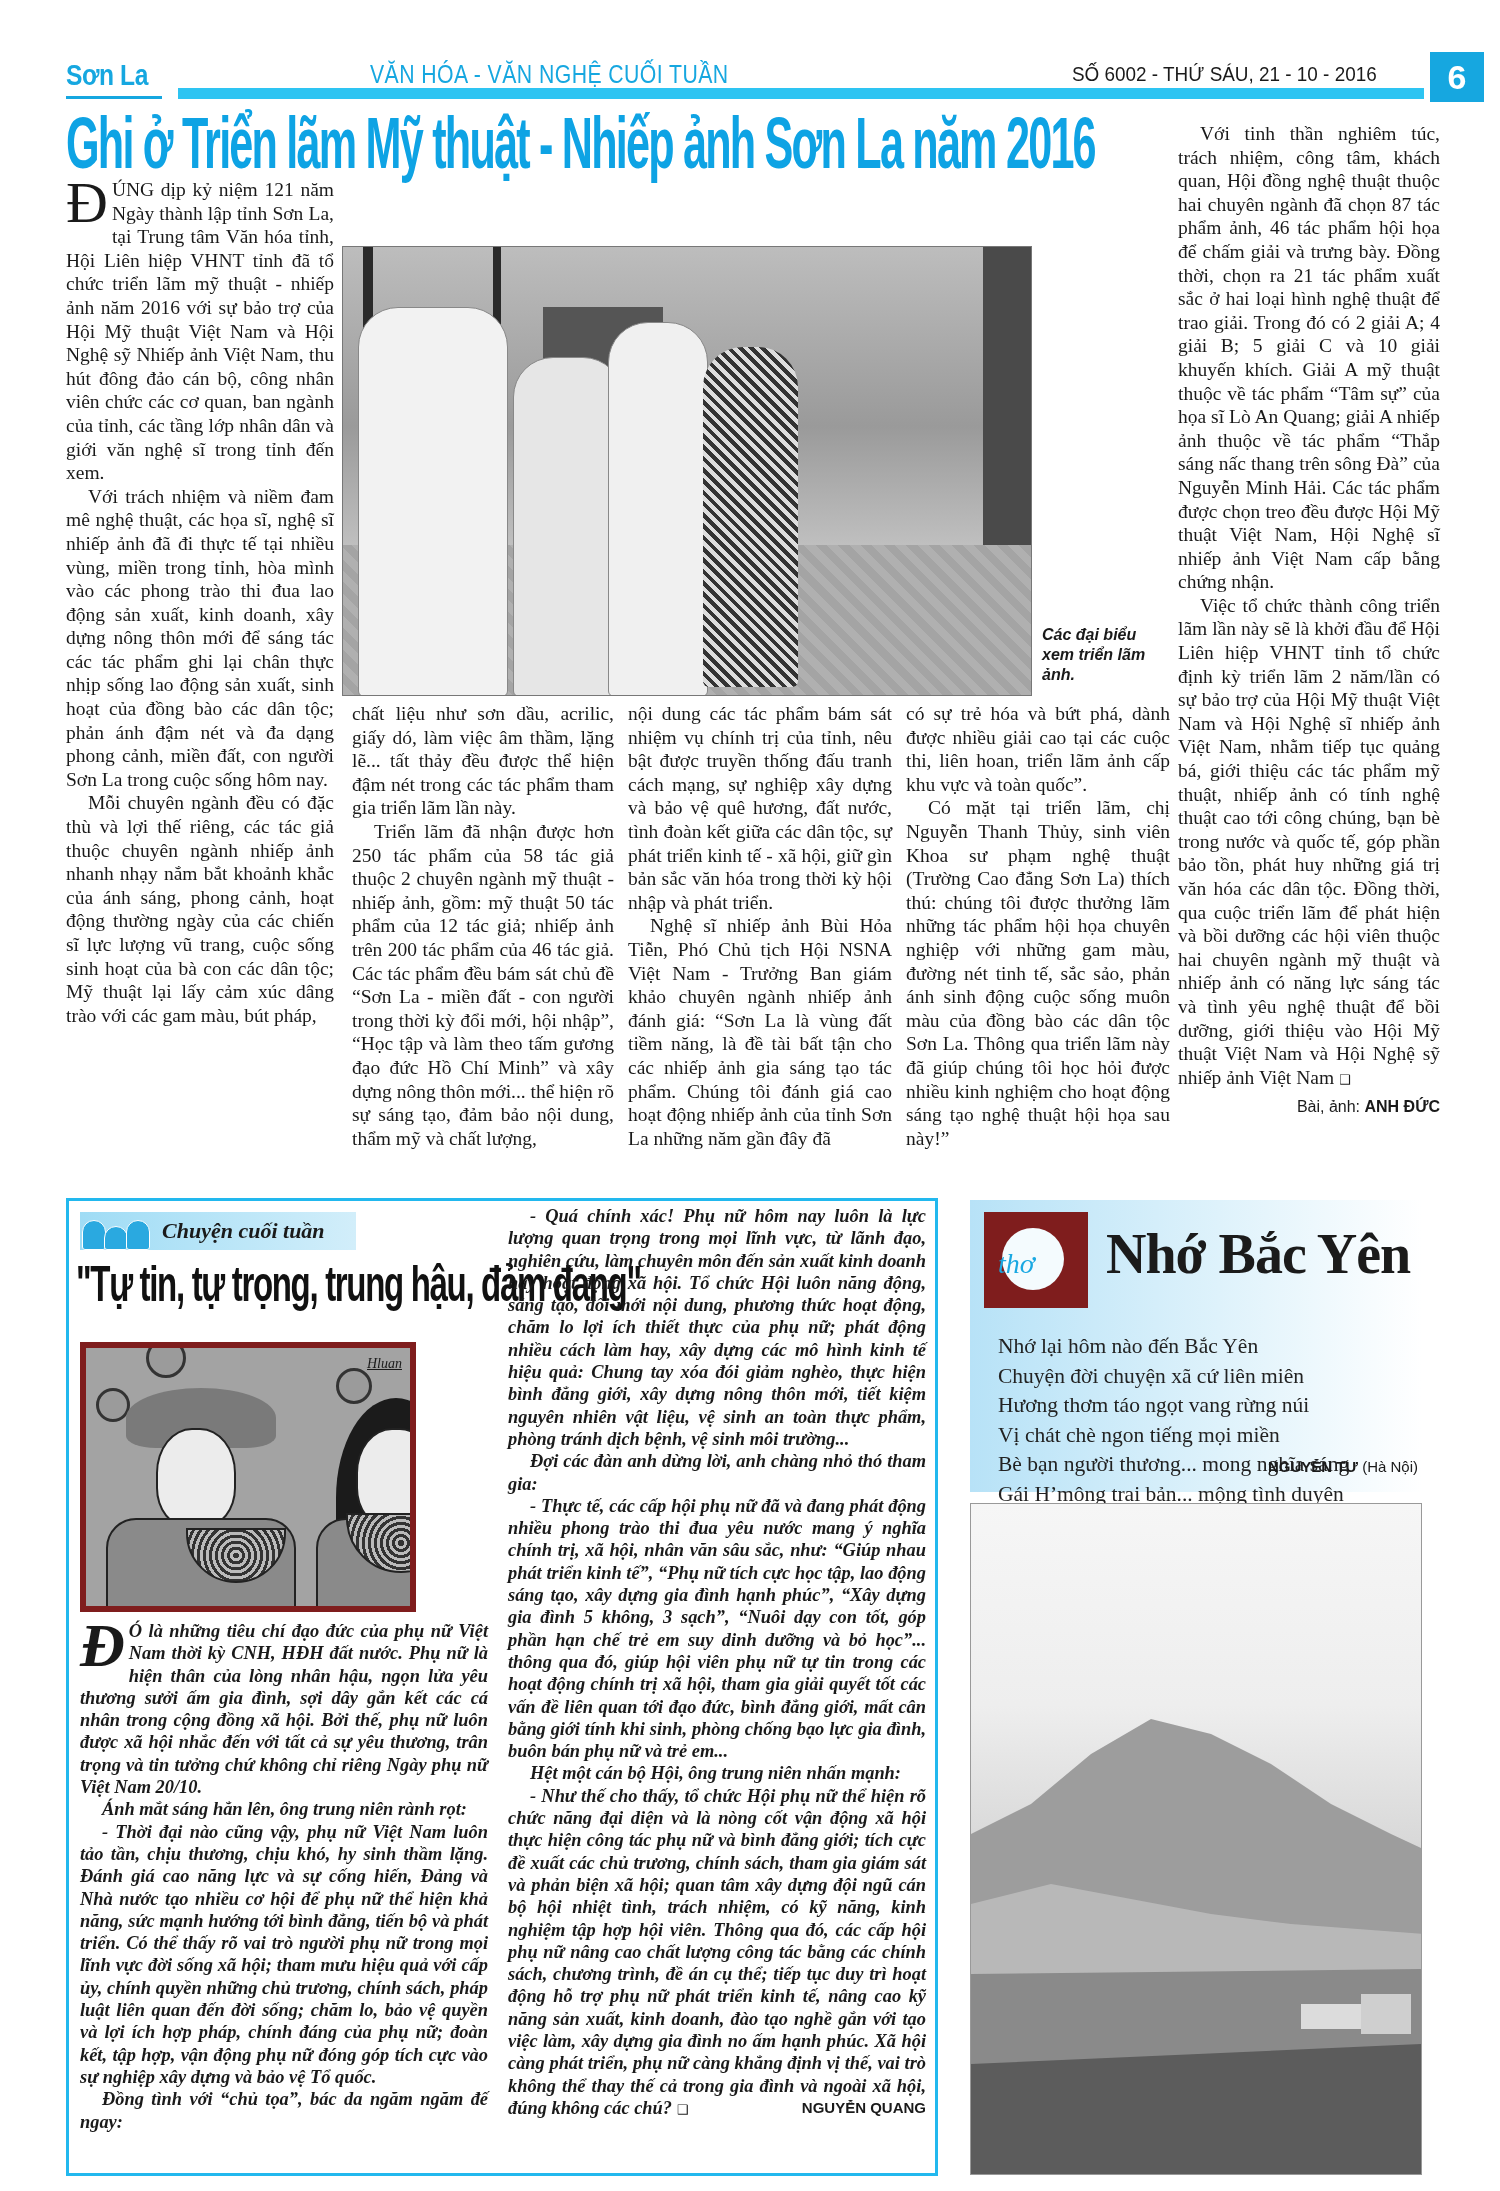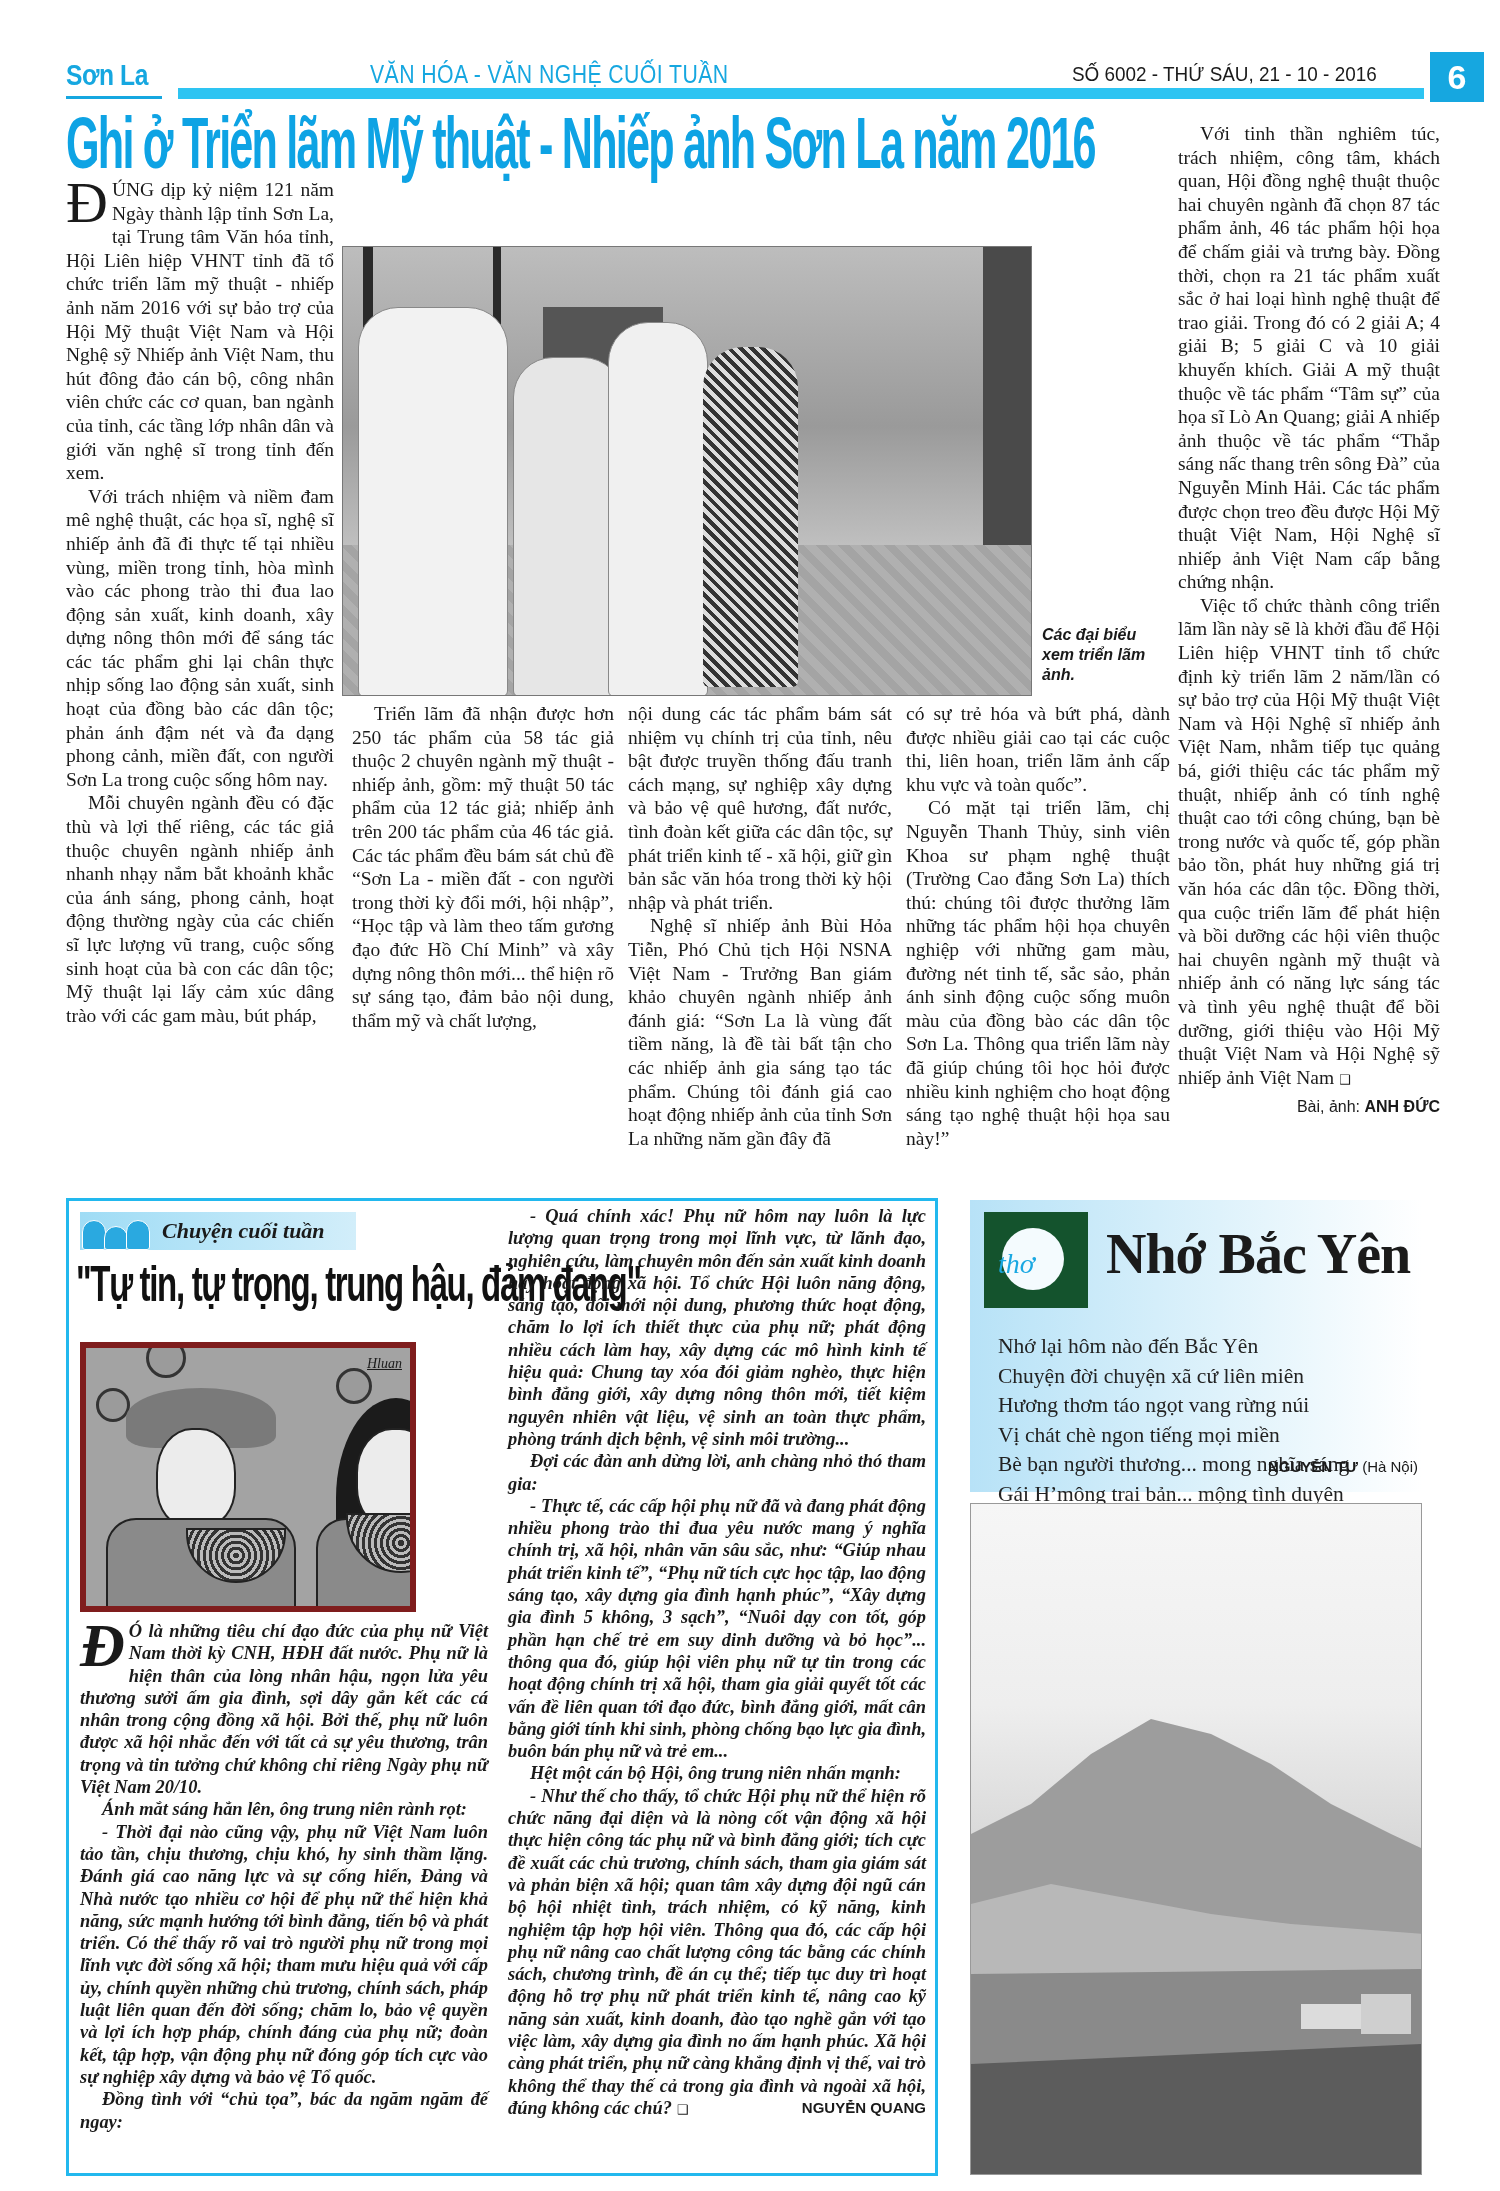--- a/index.html
+++ b/index.html
@@ -56,21 +56,21 @@
   .story-col { position:absolute; font-style: italic; font-weight: bold; font-size: 18.4px; line-height: 22.3px; text-align: justify; font-family: "Liberation Serif", serif; }
   .story-col p { text-indent: 22px; }
   .story-col p.noindent { text-indent: 0; }
   .story-col .dropcap { font-size: 62px; line-height: 46px; font-style: italic; }
   .story-left { left: 80px; top: 1620px; width: 408px; }
   .story-right { left: 508px; top: 1205px; width: 418px; }
   .story-sign { float: right; font-family: "Liberation Sans", sans-serif; font-style: normal; font-weight: bold; font-size: 15px; }
 
   
   .poem-box { position: absolute; left: 970px; top: 1200px; width: 452px; height: 292px; background: linear-gradient(90deg,#b7e2f7 0%,#def2fb 55%,#ffffff 100%); }
-  .poem-logo { position:absolute; left: 984px; top: 1212px; width: 104px; height: 96px; background:#14532d; }
+  .poem-logo { position:absolute; left: 984px; top: 1212px; width: 104px; height: 96px; background:#7f1d1d; }
   .poem-logo .moon { position:absolute; left:18px; top:16px; width:62px; height:62px; border-radius:50%; background:#f4fbfe; }
   .poem-logo .tho { position:absolute; left:14px; top:36px; font-family:"Liberation Serif",serif; font-style:italic; font-size:28px; color:#19a8e2; }
   .poem-title { position:absolute; left: 1106px; top: 1222px; font-family: "Liberation Serif", serif; font-weight: bold; font-size: 56px; color:#1b1b1b; letter-spacing: -1px; }
   .poem-lines { position:absolute; left: 998px; top: 1332px; font-family: "Liberation Serif", serif; font-size: 21.5px; line-height: 29.5px; color:#222; }
   .poem-author { position:absolute; right: 82px; top: 1458px; font-family: "Liberation Sans", sans-serif; font-size: 15px; }
   .poem-author b { font-weight: bold; }
 
   
   .landscape { position:absolute; left: 970px; top: 1503px; width: 452px; height: 672px; background: linear-gradient(180deg,#f6f6f6 0%,#eeeeee 30%,#d9d9d9 50%,#a9a9a9 70%,#7f7f7f 85%,#5f5f5f 100%); border:1px solid #999; overflow:hidden; }
 </style>
@@ -99,20 +99,21 @@
   <div class="easel" style="left:640px;top:0;width:50px;height:450px;background:#4a4a4a;"></div>
   <div class="floor"></div>
   <div class="person" style="left:15px;top:60px;width:150px;height:390px;background:#f2f2f2;border:1px solid #888;"></div>
   <div class="person" style="left:170px;top:110px;width:110px;height:340px;background:#e6e6e6;border:1px solid #888;"></div>
   <div class="person" style="left:265px;top:75px;width:100px;height:375px;background:#f0f0f0;border:1px solid #888;"></div>
   <div class="person" style="left:360px;top:100px;width:95px;height:340px;background:repeating-linear-gradient(45deg,#333 0 4px,#ddd 4px 8px);"></div>
 </div>
 <div class="caption">Các đại biểu xem triển lãm ảnh.</div>
 
 <div class="col col2">
+  <p class="noindent">chất liệu như sơn dầu, acrilic, giấy dó, làm việc âm thầm, lặng lẽ... tất thảy đều được thể hiện đậm nét trong các tác phẩm tham gia triển lãm lần này.</p>
   <p>Triển lãm đã nhận được hơn 250 tác phẩm của 58 tác giả thuộc 2 chuyên ngành mỹ thuật - nhiếp ảnh, gồm: mỹ thuật 50 tác phẩm của 12 tác giả; nhiếp ảnh trên 200 tác phẩm của 46 tác giả. Các tác phẩm đều bám sát chủ đề “Sơn La - miền đất - con người trong thời kỳ đổi mới, hội nhập”, “Học tập và làm theo tấm gương đạo đức Hồ Chí Minh” và xây dựng nông thôn mới... thể hiện rõ sự sáng tạo, đảm bảo nội dung, thẩm mỹ và chất lượng,</p>
 </div>
 <div class="col col3">
   <p class="noindent">nội dung các tác phẩm bám sát nhiệm vụ chính trị của tỉnh, nêu bật được truyền thống đấu tranh cách mạng, sự nghiệp xây dựng và bảo vệ quê hương, đất nước, tình đoàn kết giữa các dân tộc, sự phát triển kinh tế - xã hội, giữ gìn bản sắc văn hóa trong thời kỳ hội nhập và phát triển.</p>
   <p>Nghệ sĩ nhiếp ảnh Bùi Hỏa Tiễn, Phó Chủ tịch Hội NSNA Việt Nam - Trưởng Ban giám khảo chuyên ngành nhiếp ảnh đánh giá: “Sơn La là vùng đất tiềm năng, là đề tài bất tận cho các nhiếp ảnh gia sáng tạo tác phẩm. Chúng tôi đánh giá cao hoạt động nhiếp ảnh của tỉnh Sơn La những năm gần đây đã</p>
 </div>
 <div class="col col4">
   <p class="noindent">có sự trẻ hóa và bứt phá, dành được nhiều giải cao tại các cuộc thi, liên hoan, triển lãm ảnh cấp khu vực và toàn quốc”.</p>
   <p>Có mặt tại triển lãm, chị Nguyễn Thanh Thủy, sinh viên Khoa sư phạm nghệ thuật (Trường Cao đẳng Sơn La) thích thú: chúng tôi được thưởng lãm những tác phẩm hội họa chuyên nghiệp với những gam màu, đường nét tinh tế, sắc sảo, phản ánh sinh động cuộc sống muôn màu của đồng bào các dân tộc Sơn La. Thông qua triển lãm này đã giúp chúng tôi học hỏi được nhiều kinh nghiệm cho hoạt động sáng tạo nghệ thuật hội họa sau này!”</p>
 </div>

